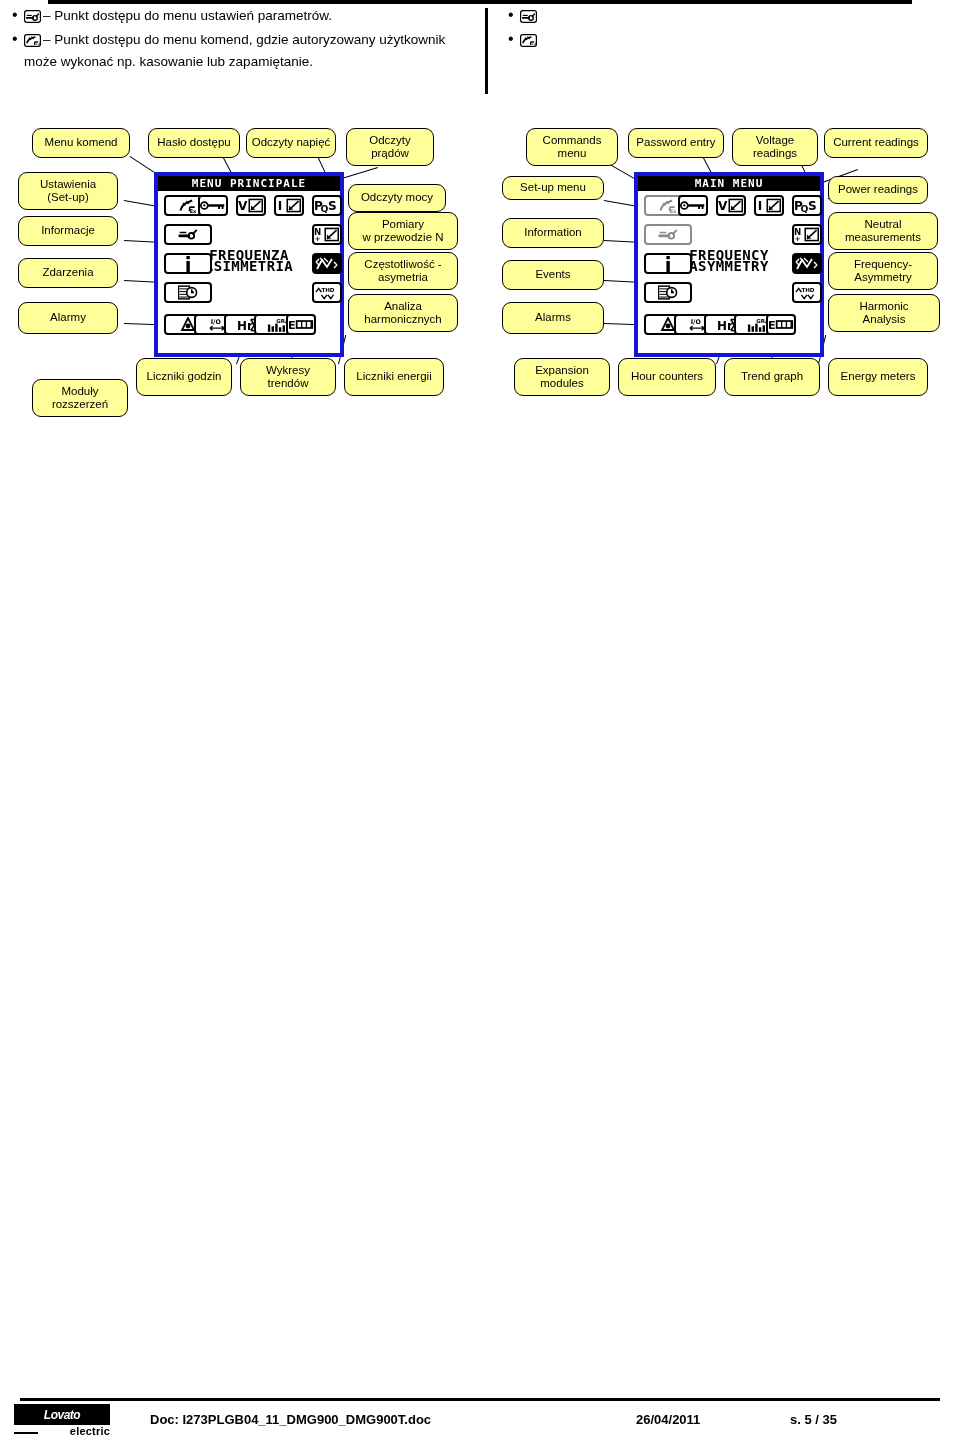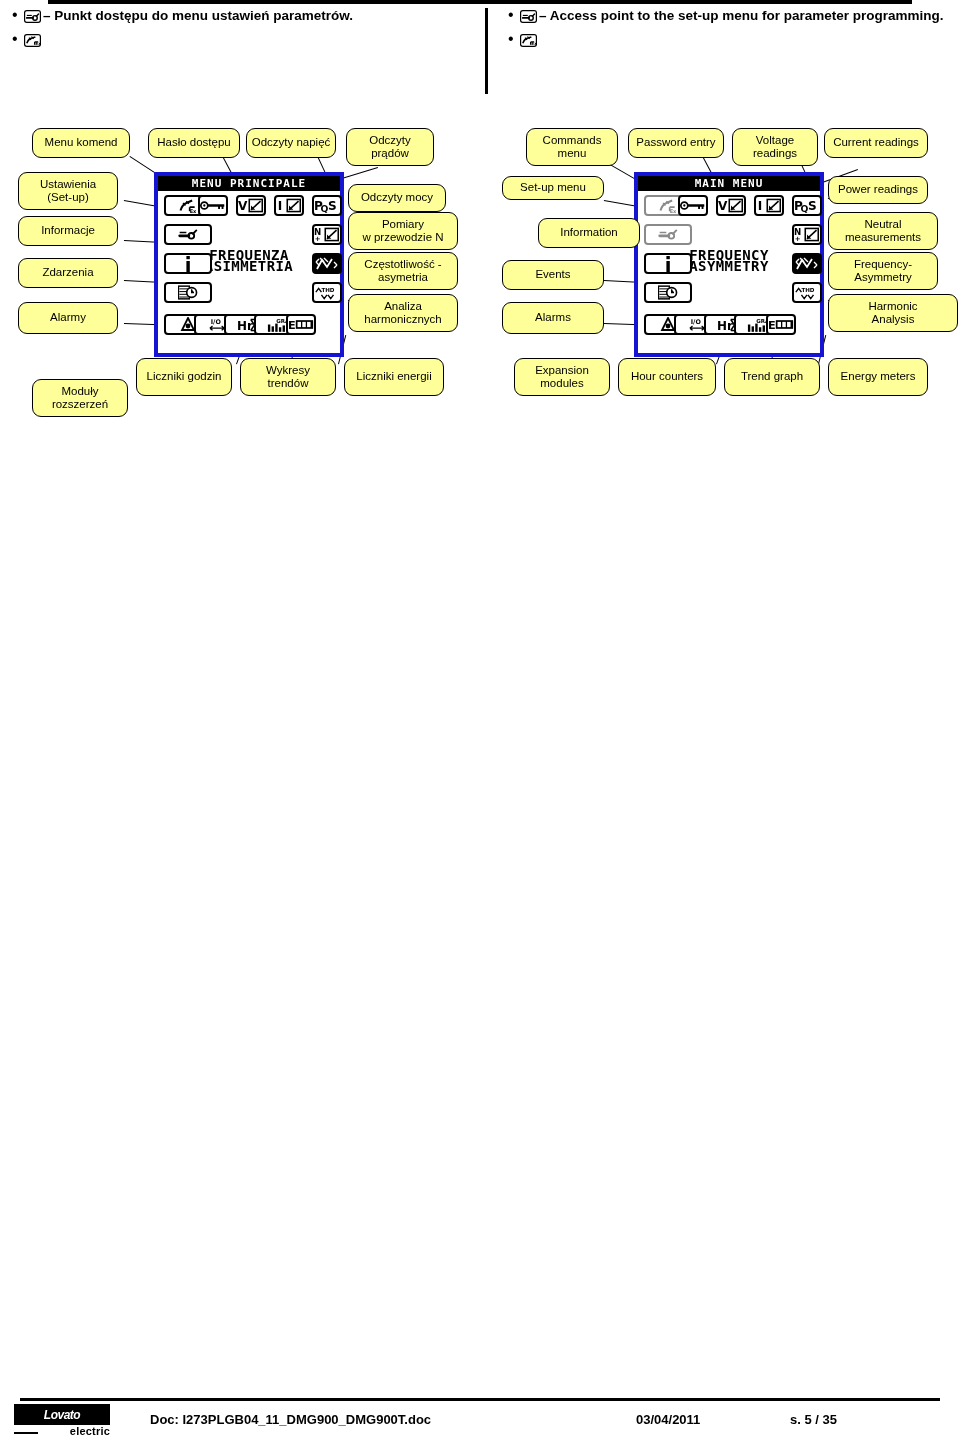--- a/index.html
+++ b/index.html
@@ -13,21 +13,21 @@
   }
   
   .top-rule{position:absolute;left:48px;top:0px;width:864px;height:4px;background:#000;}
 
   
   .bullets{position:absolute;top:6px;font-size:13.5px;line-height:19px;}
   .bullets.left{left:12px;width:450px;}
   .bullets.right{left:508px;width:440px;}
   .bullet-row{display:flex;align-items:flex-start;margin-bottom:2px;}
   .dot{width:12px;flex:0 0 12px;text-align:left;font-size:16px;line-height:17px;}
-  .btxt{flex:1;font-weight:bold;}
+  .btxt{flex:1;}
   .inline-icon{display:inline-block;vertical-align:-3px;margin-right:2px;}
 
   
   .col-divider{position:absolute;left:485px;top:8px;width:3px;height:86px;background:#000;}
 
   
   .diagram{position:absolute;top:128px;}
   .diagram.pl{left:18px;width:455px;height:275px;}
   .diagram.en{left:498px;width:455px;height:275px;}
 
@@ -120,38 +120,38 @@
     <span class="dot">•</span>
     <span class="btxt">
       <span class="inline-icon">
         <svg width="17" height="13" viewBox="0 0 24 18">
             <rect x="0.8" y="0.8" width="22.4" height="16.4" rx="3" fill="#fff" stroke="#000" stroke-width="1.8"></rect>
             <path d="M4 13 q2-6 6-7 l6-2" stroke="#000" stroke-width="2.2" fill="none"></path>
             <path d="M7 5 l3 3 M10.5 3.5 l3 3" stroke="#000" stroke-width="1.6"></path>
             <path d="M15 11 h5 M15 11 v4" stroke="#000" stroke-width="1.8"></path>
             <text x="16" y="16" font-size="6" font-family="DejaVu Sans">Ex</text>
           </svg>
-      </span>
+      </span><span>– Punkt dostępu do menu komend, gdzie autoryzowany użytkownik może wykonać np. kasowanie lub zapamiętanie.</span>
     </span>
   </div>
 </div>
 
 <div class="bullets right">
   <div class="bullet-row">
     <span class="dot">•</span>
     <span class="btxt">
       <span class="inline-icon">
         <svg width="17" height="13" viewBox="0 0 24 18">
             <rect x="0.8" y="0.8" width="22.4" height="16.4" rx="3" fill="#fff" stroke="#000" stroke-width="1.8"></rect>
             <path d="M4 11 h9" stroke="#000" stroke-width="2.6" stroke-linecap="round"></path>
             <path d="M4 7.5 h7" stroke="#000" stroke-width="1.6"></path>
             <circle cx="15.5" cy="11" r="3.2" fill="none" stroke="#000" stroke-width="2"></circle>
             <path d="M17.5 8.5 l3 -3" stroke="#000" stroke-width="2" stroke-linecap="round"></path>
           </svg>
-      </span><span>– Access point to the set-up menu for parameter programming.</span>
+      </span>
     </span>
   </div>
   <div class="bullet-row">
     <span class="dot">•</span>
     <span class="btxt">
       <span class="inline-icon">
         <svg width="17" height="13" viewBox="0 0 24 18">
             <rect x="0.8" y="0.8" width="22.4" height="16.4" rx="3" fill="#fff" stroke="#000" stroke-width="1.8"></rect>
             <path d="M4 13 q2-6 6-7 l6-2" stroke="#000" stroke-width="2.2" fill="none"></path>
             <path d="M7 5 l3 3 M10.5 3.5 l3 3" stroke="#000" stroke-width="1.6"></path>
@@ -515,44 +515,44 @@
     </div>
   <div class="cal" style="left:130px;top:0px;width:96px;height:30px;">Password entry</div>
   <div class="cal two" style="left:234px;top:0px;width:86px;height:38px;">
     <span>Voltage<br>readings</span>
     </div>
   <div class="cal" style="left:326px;top:0px;width:104px;height:30px;">Current readings</div>
 
   <div class="cal" style="left:4px;top:48px;width:102px;height:24px;">Set-up menu</div>
   <div class="cal" style="left:330px;top:48px;width:100px;height:28px;">Power readings</div>
 
-  <div class="cal" style="left:4px;top:90px;width:102px;height:30px;margin-left:36px;">Information</div>
+  <div class="cal" style="left:4px;top:90px;width:102px;height:30px;">Information</div>
   <div class="cal two" style="left:330px;top:84px;width:110px;height:38px;">
     <span>Neutral<br>measurements</span>
     </div>
 
   <div class="cal" style="left:4px;top:132px;width:102px;height:30px;">Events</div>
   <div class="cal two" style="left:330px;top:124px;width:110px;height:38px;">
     <span>Frequency-<br>Asymmetry</span>
     </div>
 
   <div class="cal" style="left:4px;top:174px;width:102px;height:32px;">Alarms</div>
-  <div class="cal two" style="left:330px;top:166px;width:130px;height:38px;">
+  <div class="cal two" style="left:330px;top:166px;width:112px;height:38px;">
     <span>Harmonic<br>Analysis</span>
     </div>
 
   <div class="cal two" style="left:16px;top:230px;width:96px;height:38px;">
     <span>Expansion<br>modules</span>
     </div>
   <div class="cal" style="left:120px;top:230px;width:98px;height:38px;">Hour counters</div>
   <div class="cal" style="left:226px;top:230px;width:96px;height:38px;">Trend graph</div>
   <div class="cal" style="left:330px;top:230px;width:100px;height:38px;">Energy meters</div>
 </div>
 
 <div class="foot-rule"></div>
 <div class="logo">
   <div class="logo-main">Lovato</div>
   <div class="logo-underline"></div>
   <div class="logo-sub">electric</div>
 </div>
 <div class="foot-txt foot-doc">Doc: I273PLGB04_11_DMG900_DMG900T.doc</div>
-<div class="foot-txt foot-date">03/04/2011</div>
+<div class="foot-txt foot-date">26/04/2011</div>
 <div class="foot-txt foot-page">s. 5 / 35</div>
 
 </body></html>

